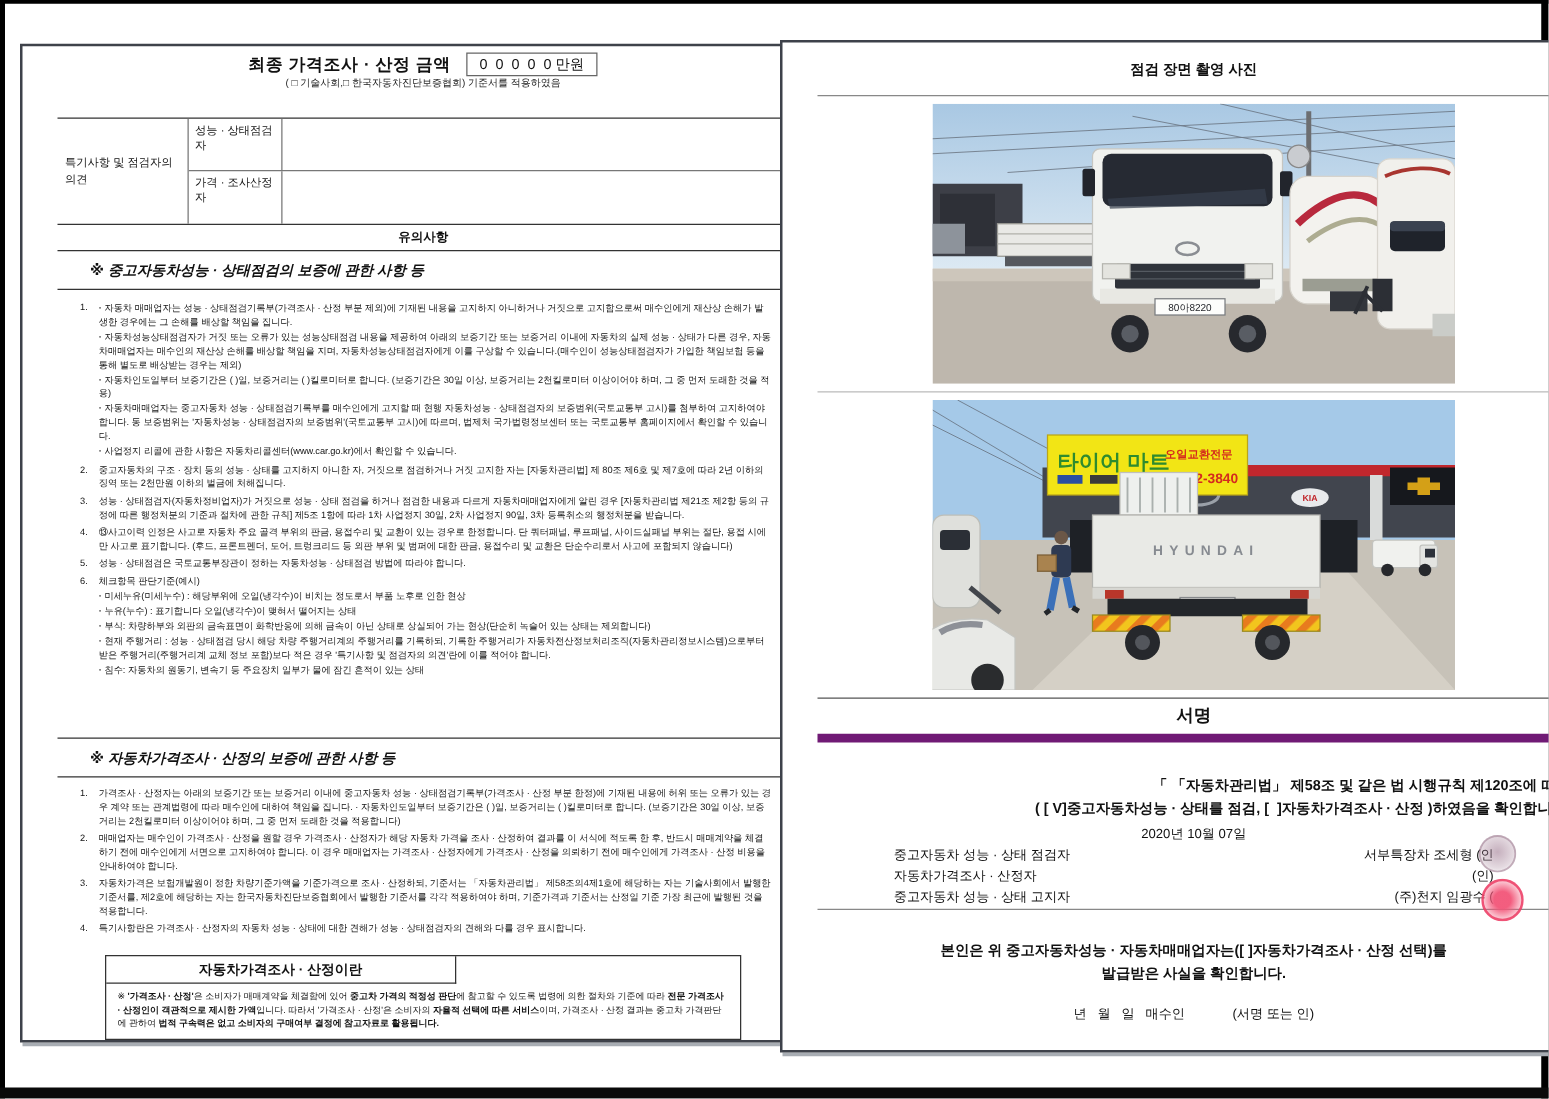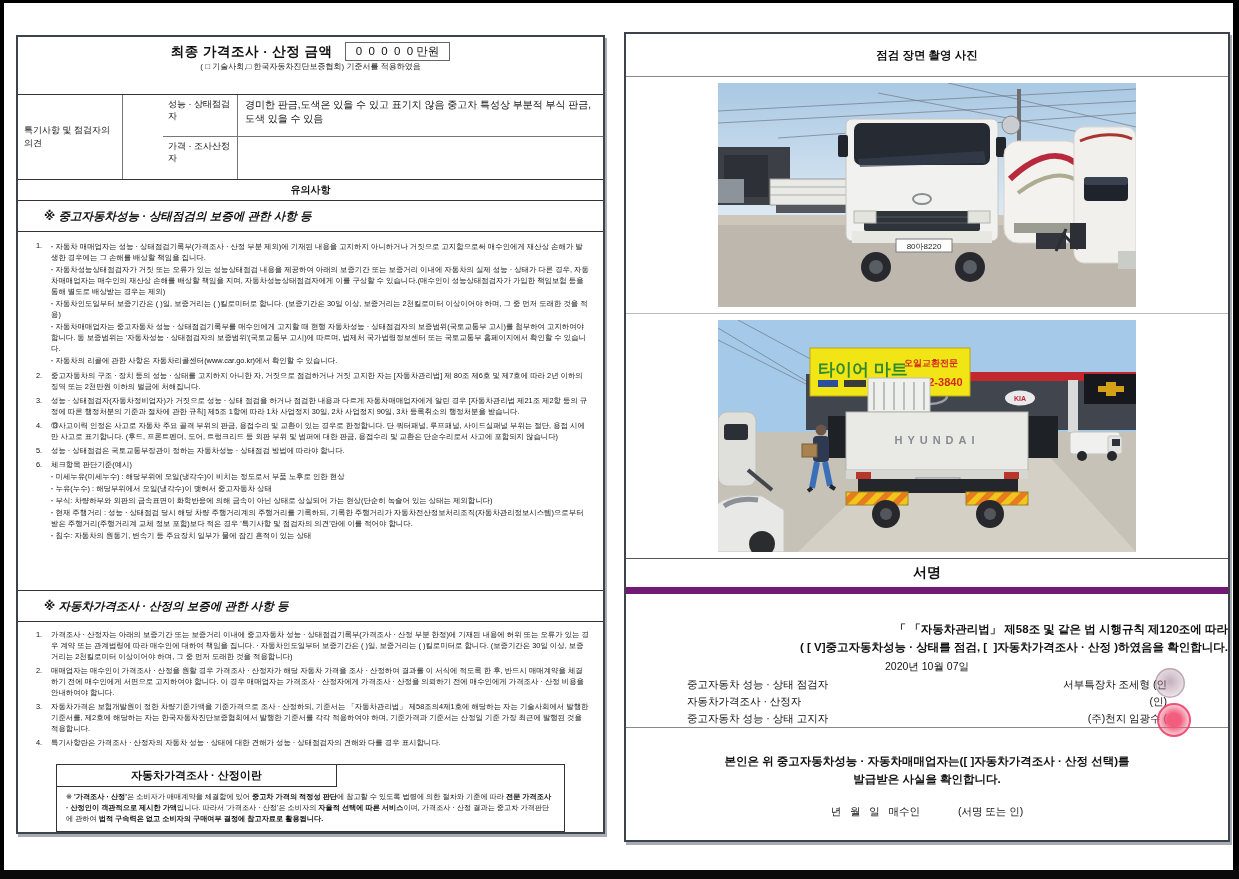--- a/index.html
+++ b/index.html
@@ -4,34 +4,34 @@
 <style>
   html,body{margin:0;padding:0;background:#fff;}
   body{font-family:"Liberation Sans","DejaVu Sans",sans-serif;color:#111;}
   #canvas{position:relative;width:1239px;height:879px;background:#fff;overflow:hidden;}
   .frame-top{position:absolute;left:0;top:0;width:100%;height:3px;background:#000;}
   .frame-left{position:absolute;left:0;top:0;width:4px;height:100%;background:#000;}
   .frame-right{position:absolute;right:0;top:0;width:6px;height:100%;background:#000;}
   .frame-bottom{position:absolute;left:0;bottom:0;width:100%;height:9px;background:#0a0a0a;}
 
   .pnum{position:absolute;font-size:9.5px;color:#222;margin-top:43px;}
-  .page{position:absolute;background:#fff;border:2px solid #3e424a;box-shadow:2px 3px 0 #a8adb3;display:flex;flex-direction:column;}
+  .page{position:absolute;background:#fff;border:2px solid #3e424a;box-shadow:2px 3px 0 #a8adb3;display:flex;flex-direction:column;padding-left:28px;}
 
   
   #page-left{left:16px;top:35px;width:585px;height:795px;}
   .sec-a{height:58px;border-bottom:1px solid #333;text-align:center;}
   .fp-row{display:flex;justify-content:center;align-items:center;gap:12px;padding-top:5px;}
   .fp-title{font-size:13.5px;font-weight:bold;letter-spacing:.5px;}
   .fp-box{border:1.5px solid #666;font-size:11.5px;padding:1px 10px;white-space:pre;}
   .fp-line{font-size:8px;color:#222;line-height:12px;}
 
   .sec-b{height:86px;display:flex;border-bottom:1px solid #333;}
   .b-col1{width:92px;border-right:1px solid #777;display:flex;align-items:center;padding:4px 6px;line-height:13px;font-size:9px;}
   .b-right{flex:1;display:flex;flex-direction:column;}
-  .b-row{flex:1;display:flex;margin-left:40px;}
+  .b-row{flex:1;display:flex;}
   .b-row + .b-row{border-top:1px solid #777;}
   .b-lab{width:64px;border-right:1px solid #777;padding:3px 5px;font-size:9px;line-height:12px;}
   .b-val{flex:1;padding:3px 7px;font-size:10px;line-height:14px;}
 
   .sec-c{height:21px;border-bottom:1px solid #333;display:flex;align-items:center;justify-content:center;font-weight:bold;font-size:10px;}
   .sec-d,.sec-f{height:31px;border-bottom:1px solid #333;display:flex;align-items:center;padding-left:26px;font-weight:bold;font-size:11.5px;font-style:italic;}
   .sec-e{height:358px;border-bottom:1px solid #333;padding:8px 14px 0 18px;overflow:hidden;}
   .sec-g{height:132px;padding:7px 14px 0 18px;overflow:hidden;}
   .li{display:flex;margin-bottom:3px;font-size:7.4px;line-height:11px;}
   .li-num{width:15px;flex:none;}
@@ -81,21 +81,20 @@
         <span class="fp-box"><span>0  0  0  0  0</span><span> 만원</span></span>
       </div>
       <div class="fp-line">( □ 기술사회,□ 한국자동차진단보증협회) 기준서를 적용하였음</div>
     </div>
 
     <div class="sec-b">
       <div class="b-col1">특기사항 및 점검자의 의견</div>
       <div class="b-right">
         <div class="b-row">
           <div class="b-lab">성능 · 상태점검자</div>
-          <div class="b-val">경미한 판금,도색은 있을 수 있고 표기치 않음 중고차 특성상 부분적 부식 판금, 도색 있을 수 있음</div>
         </div>
         <div class="b-row">
           <div class="b-lab">가격 · 조사산정자</div>
           <div class="b-val"></div>
         </div>
       </div>
     </div>
 
     <div class="sec-c">유의사항</div>
 
@@ -119,21 +118,21 @@
 
                 <div class="blt">
                   <span class="blt-tx">자동차인도일부터 보증기간은 (    )일, 보증거리는 (    )킬로미터로 합니다. (보증기간은 30일 이상, 보증거리는 2천킬로미터 이상이어야 하며, 그 중 먼저 도래한 것을 적용)</span>
                 </div>
 
                 <div class="blt">
                   <span class="blt-tx">자동차매매업자는 중고자동차 성능 · 상태점검기록부를 매수인에게 고지할 때 현행 자동차성능 · 상태점검자의 보증범위(국토교통부 고시)를 첨부하여 고지하여야 합니다. 동 보증범위는 '자동차성능 · 상태점검자의 보증범위'(국토교통부 고시)에 따르며, 법제처 국가법령정보센터 또는 국토교통부 홈페이지에서 확인할 수 있습니다.</span>
                 </div>
 
                 <div class="blt">
-                  <span class="blt-tx">자동차의 리콜에 관한 사항은 자동차리콜센터(www.car.go.kr)에서 확인할 수 있습니다.</span>
+                  <span class="blt-tx">사업정지 리콜에 관한 사항은 자동차리콜센터(www.car.go.kr)에서 확인할 수 있습니다.</span>
                 </div>
               </div>
           </div>
         </div>
 
         <div class="li">
           <span class="li-num">2.</span>
           <div class="li-body">
             <span>중고자동차의 구조 · 장치 등의 성능 · 상태를 고지하지 아니한 자, 거짓으로 점검하거나 거짓 고지한 자는 [자동차관리법] 제 80조 제6호 및 제7호에 따라 2년 이하의 징역 또는 2천만원 이하의 벌금에 처해집니다.</span>
             <div>
@@ -176,21 +175,21 @@
           <span class="li-num">6.</span>
           <div class="li-body">
             <span>체크항목 판단기준(예시)</span>
             <div>
 
                 <div class="blt">
                   <span class="blt-tx">미세누유(미세누수) : 해당부위에 오일(냉각수)이 비치는 정도로서 부품 노후로 인한 현상</span>
                 </div>
 
                 <div class="blt">
-                  <span class="blt-tx">누유(누수) : 해당부위에서 오일(냉각수)이 맺혀서 중고자동차 상태</span>
+                  <span class="blt-tx">누유(누수) : 표기합니다 오일(냉각수)이 맺혀서 떨어지는 상태</span>
                 </div>
 
                 <div class="blt">
                   <span class="blt-tx">부식: 차량하부와 외판의 금속표면이 화학반응에 의해 금속이 아닌 상태로 상실되어 가는 현상(단순히 녹슬어 있는 상태는 제외합니다)</span>
                 </div>
 
                 <div class="blt">
                   <span class="blt-tx">현재 주행거리 : 성능 · 상태점검 당시 해당 차량 주행거리계의 주행거리를 기록하되, 기록한 주행거리가 자동차전산정보처리조직(자동차관리정보시스템)으로부터 받은 주행거리(주행거리계 교체 정보 포함)보다 적은 경우 '특기사항 및 점검자의 의견'란에 이를 적어야 합니다.</span>
                 </div>
 

